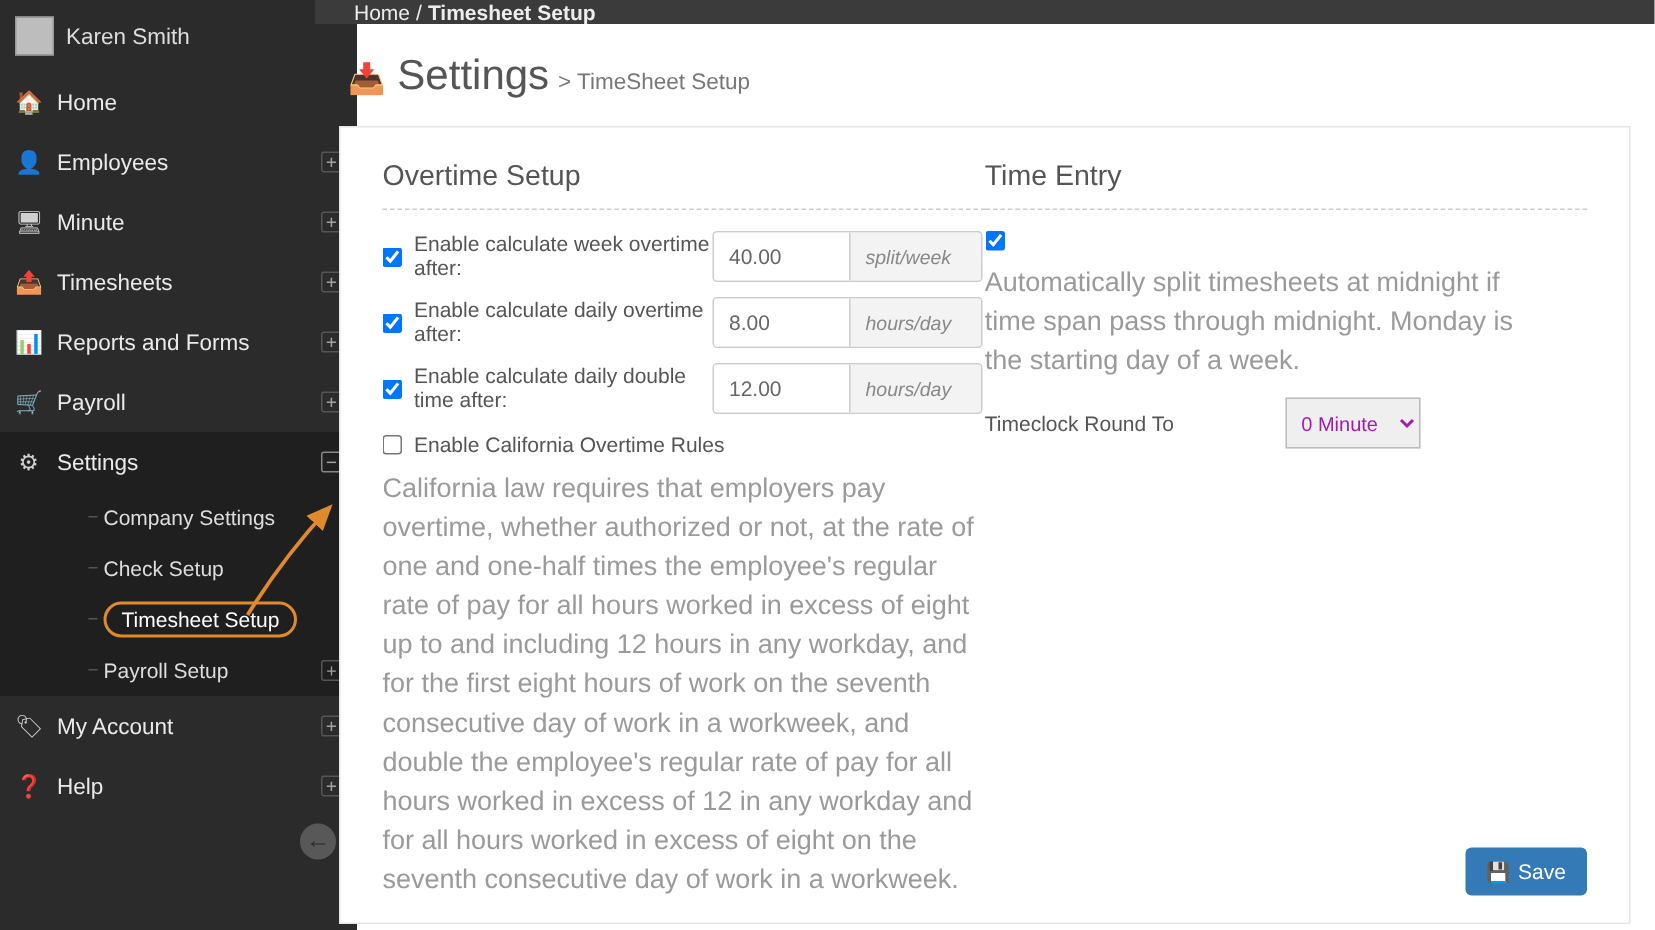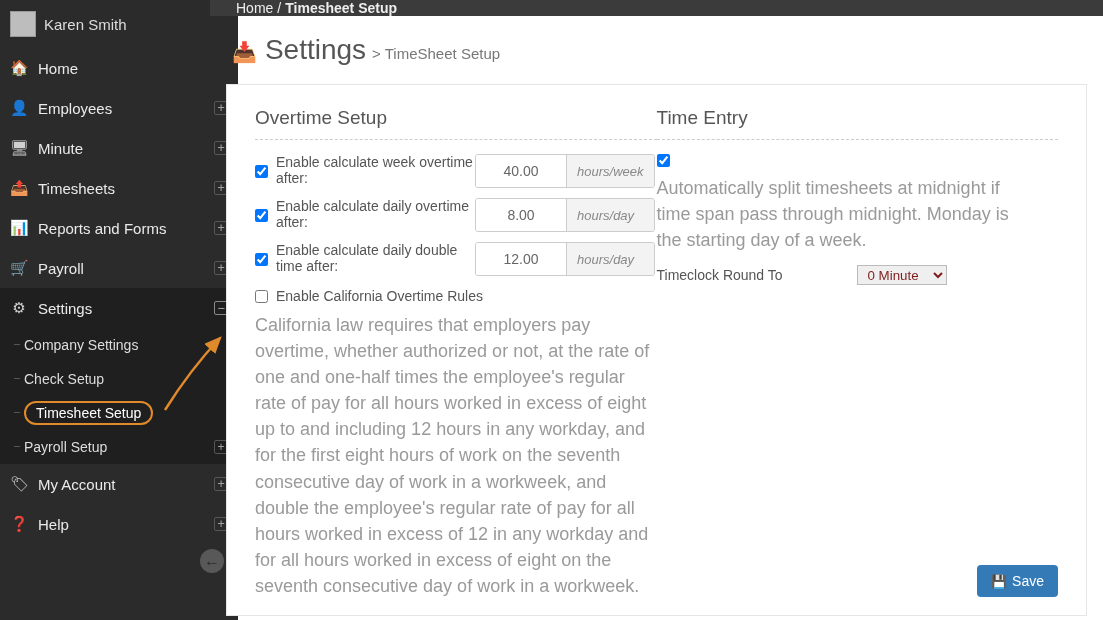--- a/index.html
+++ b/index.html
@@ -57,20 +57,21 @@
   width: 14px; height: 14px;
   line-height: 12px;
   text-align: center;
   border-radius: 2px;
   font-family: monospace;
 }
 .nav-item.active-parent { background: #1f1f1f; }
 .nav-item.active-parent .exp { border-color: #888; }
 .sub-group {
   background: #1f1f1f;
+  padding-left: 45px;
 }
 .sub-item {
   display: flex;
   align-items: center;
   height: 34px;
   padding: 0 10px 0 24px;
   color: #ddd;
   font-size: 14px;
   cursor: pointer;
   position: relative;
@@ -207,21 +208,20 @@
   height: 34px;
   width: 180px;
 }
 .input-group input {
   border: none;
   padding: 0 10px;
   width: 90px;
   font-size: 14px;
   color: #666;
   outline: none;
-  text-align: center;
 }
 .input-group .addon {
   background: #f3f3f3;
   border-left: 1px solid #ccc;
   padding: 0 10px;
   display: flex;
   align-items: center;
   font-style: italic;
   color: #888;
   font-size: 13px;
@@ -241,25 +241,25 @@
   margin-bottom: 8px;
 }
 .chk-line input { margin-right: 8px; }
 .form-row {
   display: flex;
   align-items: center;
   margin-top: 12px;
 }
 .form-row .flabel { width: 200px; color: #555; }
 .form-row select {
-  height: 20px;
+  height: 34px;
   border: 1px solid #bbb;
   padding: 0 6px;
   min-width: 90px;
-  color: #7f1d1d;
+  color: #a21caf;
 }
 .footer {
   position: absolute;
   right: 28px;
   bottom: 18px;
 }
 .btn {
   background: #337ab7;
   color: #fff;
   border: none;
@@ -384,21 +384,21 @@
         <div class="section-title">Overtime Setup</div>
         <div class="dashed"></div>
 
         <div class="ot-row">
           <label class="chk-label">
             <input type="checkbox" checked="" style="">
             <span>Enable calculate week overtime after:</span>
           </label>
           <div class="input-group">
             <input type="text" value="40.00" style="">
-            <span class="addon">hours/week</span>
+            <span class="addon">split/week</span>
           </div>
         </div>
 
         <div class="ot-row">
           <label class="chk-label">
             <input type="checkbox" checked="" style="">
             <span>Enable calculate daily overtime after:</span>
           </label>
           <div class="input-group">
             <input type="text" value="8.00" style="">

